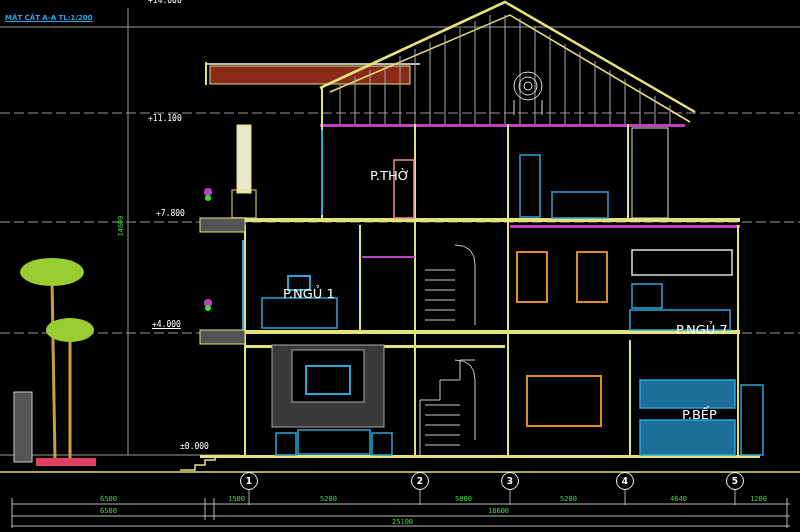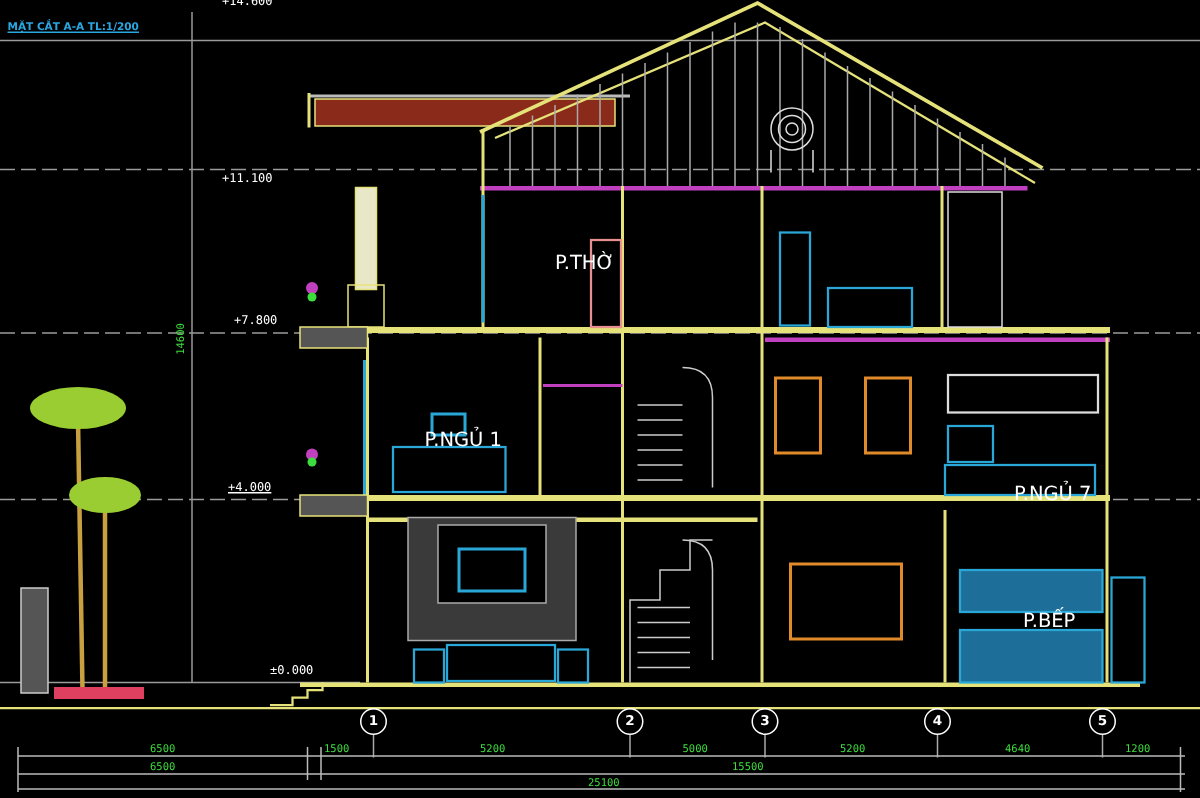--- a/index.html
+++ b/index.html
@@ -228,21 +228,21 @@
 <div class="lbl" style="left:676px;top:286px;">P.NGỦ 7</div>
 <div class="lbl" style="left:682px;top:371px;">P.BẾP</div>
 
 <div class="axis" style="left:240px;top:472px;">1</div>
 <div class="axis" style="left:411px;top:472px;">2</div>
 <div class="axis" style="left:501px;top:472px;">3</div>
 <div class="axis" style="left:616px;top:472px;">4</div>
 <div class="axis" style="left:726px;top:472px;">5</div>
 
 <div class="dim" style="left:100px;top:495px;">6500</div>
-<div class="dim" style="left:216px;top:495px;">1500</div>
+<div class="dim" style="left:228px;top:495px;">1500</div>
 <div class="dim" style="left:320px;top:495px;">5200</div>
 <div class="dim" style="left:455px;top:495px;text-align:right;">5000</div>
 <div class="dim" style="left:560px;top:495px;">5200</div>
 <div class="dim" style="left:670px;top:495px;">4640</div>
 <div class="dim" style="left:750px;top:495px;">1200</div>
 <div class="dim" style="left:100px;top:507px;">6500</div>
-<div class="dim" style="left:488px;top:507px;">15500</div>
+<div class="dim" style="left:488px;top:507px;">18600</div>
 <div class="dim" style="left:392px;top:518px;">25100</div>
 
 </body></html>

